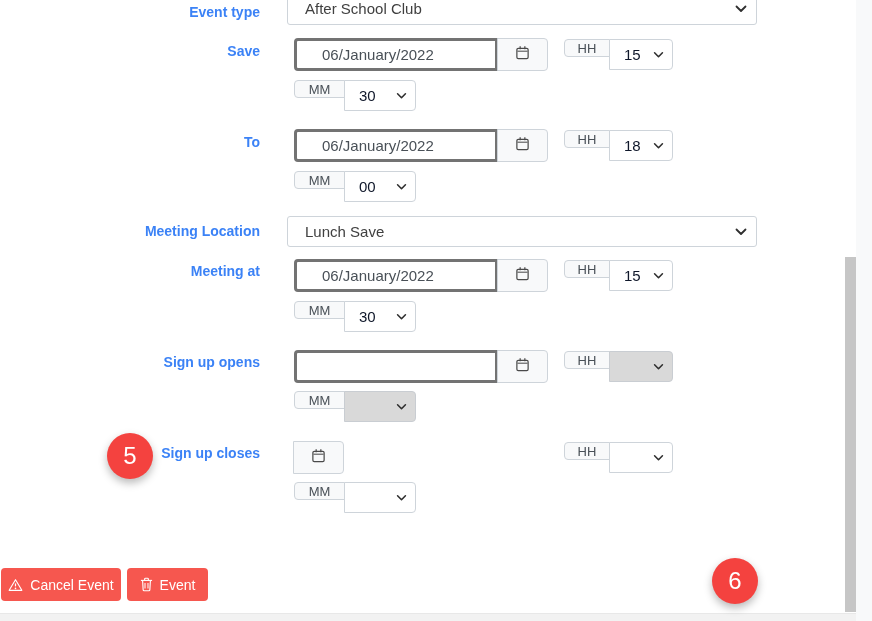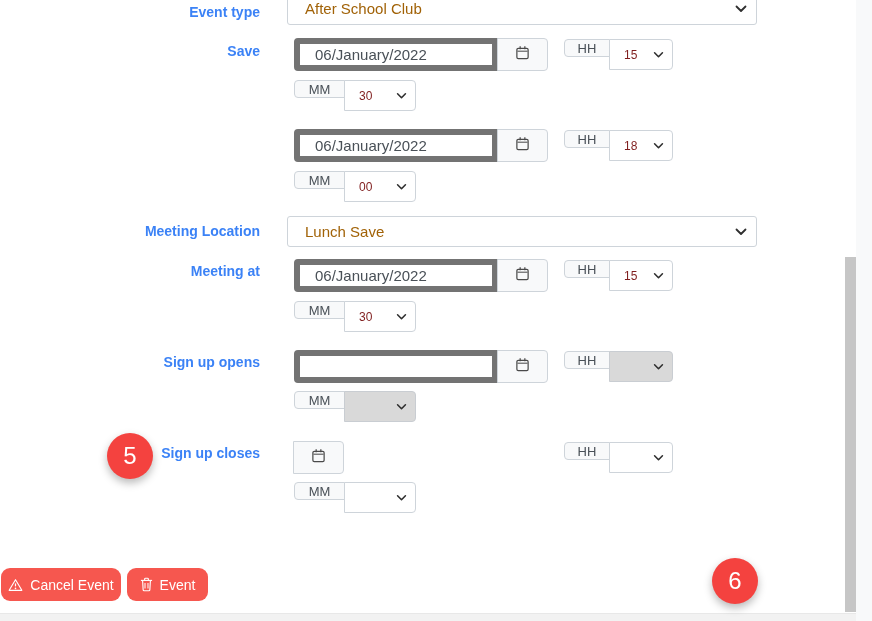--- a/index.html
+++ b/index.html
@@ -10,56 +10,56 @@
   .flabel{
     position:absolute; left:0; width:260px; text-align:right;
     font-size:14px; font-weight:600; color:#3b82f6; line-height:16px;
   }
   
   .wselect{
     position:absolute; left:287px; width:470px; height:31px;
     border:1px solid #ced4da; border-radius:3px; background:#fff;
     display:flex; align-items:center; box-sizing:border-box; cursor:pointer;
   }
-  .wselect .val{padding-left:17px; font-size:15px; color:#a16207;}
+  .wselect .val{padding-left:17px; font-size:15px; color:#404040;}
   .wselect .chev{position:absolute; right:9px; top:50%; transform:translateY(-50%); display:flex;}
   
   .dgroup{position:absolute; left:294px; height:33px; display:flex;}
   .dgroup input{
-    width:204px; height:33px; box-sizing:border-box; border:6px solid #737373;
-    border-radius:4px 0 0 4px; padding:0 0 0 15px; font-size:15px; color:#495057;
+    width:204px; height:33px; box-sizing:border-box; border:3px solid #737373;
+    border-radius:4px 0 0 4px; padding:0 0 0 25px; font-size:15px; color:#495057;
     font-family:"Liberation Sans", sans-serif; background:#fff; outline:none;
   }
   .calbtn{
     width:51px; height:33px; box-sizing:border-box; margin-left:-1px;
     border:1px solid #ced4da; border-radius:0 4px 4px 0; background:#f8f9fa;
     display:flex; align-items:center; justify-content:center; cursor:pointer;
   }
   
   .tgroup{position:absolute; height:31px; display:flex;}
   .tgroup .tag{
     box-sizing:border-box; height:18px; border:1px solid #ced4da; background:#f8f9fa;
     border-radius:4px 0 0 4px; display:flex; align-items:center; justify-content:center;
     font-size:13px; color:#495057;
   }
   .tgroup .tsel{
     box-sizing:border-box; height:31px; margin-left:-1px; border:1px solid #ced4da;
     background:#fff; border-radius:0 4px 4px 0; position:relative;
     display:flex; align-items:center; cursor:pointer;
   }
-  .tgroup .tsel .val{padding-left:14px; font-size:12px; color:#7f1d1d;}
+  .tgroup .tsel .val{padding-left:14px; font-size:15px; color:#0f172a;}
   .tgroup .tsel .chev{position:absolute; right:8px; top:50%; transform:translateY(-50%); display:flex;}
   .tgroup .tsel.disabled{background:#d9d9d9; border-color:#c9cdd2;}
   .hhg .tag{width:46px;}
   .hhg .tsel{width:64px;}
   .mmg .tag{width:51px;}
   .mmg .tsel{width:72px;}
   
   .btn{
-    position:absolute; top:568px; height:33px; border:none; border-radius:9px;
+    position:absolute; top:568px; height:33px; border:none; border-radius:4px;
     display:flex; align-items:center; justify-content:center; gap:7px;
     font-family:"Liberation Sans", sans-serif; font-size:14px; color:#fff; cursor:pointer;
   }
   .btn.red{background:#f6574f;}
   .btn.green{background:#22c76e; top:567px; height:34px; box-shadow:0 1px 3px rgba(0,0,0,.15);}
   
   .badge{
     position:absolute; width:46px; height:46px; border-radius:50%;
     background:#f4423f; color:#fff; font-size:24px; display:flex;
     align-items:center; justify-content:center;
@@ -115,20 +115,21 @@
     <div class="tsel">
       <span class="val">30</span>
       <span class="chev">
           <svg width="11" height="7" viewBox="0 0 12 8">
             <path d="M1.5 1.5 L6 6 L10.5 1.5" fill="none" stroke="#2f2f2f" stroke-width="1.8" stroke-linecap="round" stroke-linejoin="round"></path>
           </svg>
         </span>
     </div>
   </div>
 
+  <div class="flabel" style="top:134px">To</div>
   <div class="dgroup" style="top:129px">
     <input readonly="" value="06/January/2022" style="">
     <div class="calbtn">
       <span>
         <svg width="15" height="15" viewBox="0 0 16 16">
             <rect x="2" y="3.5" width="12" height="11" rx="1.5" fill="none" stroke="#4a4a4a" stroke-width="1.3"></rect>
             <line x1="5.5" y1="1.2" x2="5.5" y2="4.6" stroke="#4a4a4a" stroke-width="1.3"></line>
             <line x1="10.5" y1="1.2" x2="10.5" y2="4.6" stroke="#4a4a4a" stroke-width="1.3"></line>
             <line x1="2.6" y1="6.6" x2="13.4" y2="6.6" stroke="#4a4a4a" stroke-width="1.1"></line>
           </svg>

